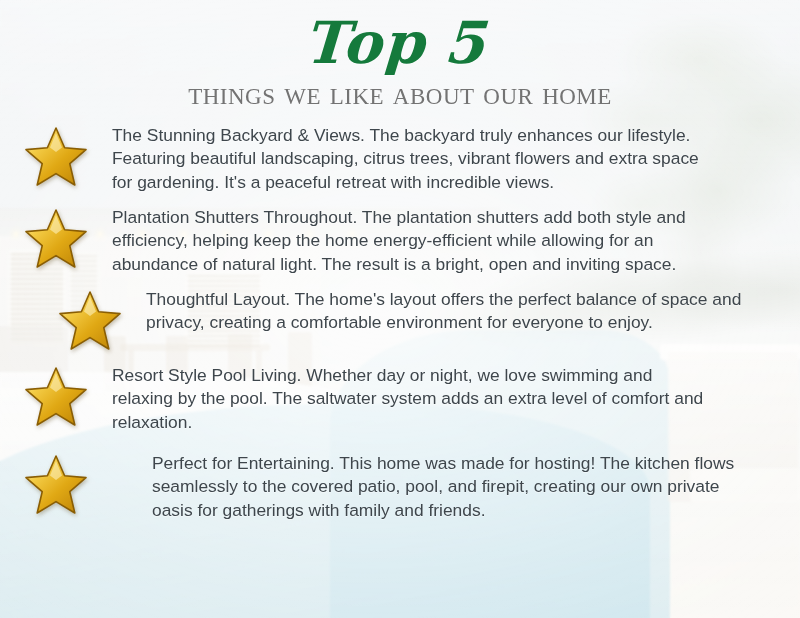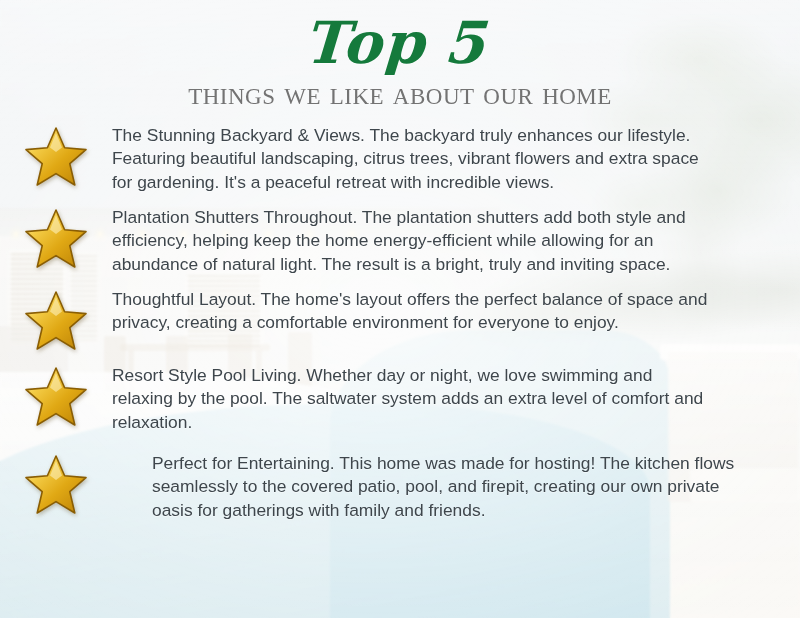--- a/index.html
+++ b/index.html
@@ -246,21 +246,21 @@
     line-height: 1.34;
     color: #3E464C;
     max-width: 600px;
     padding-right: 26px;
     text-shadow: 0 1px 0 rgba(255,255,255,0.45);
   }
 
   
   .item-1 { margin-top: 0; }
   .item-2 { margin-top: 10px; }
-  .item-3 { margin-top: 6px; }
+  .item-3 { margin-top: 6px; padding-left: 34px; }
   .item-4 { margin-top: 12px; }
   .item-5 { margin-top: 18px; gap: 40px; }
 </style>
 </head>
 <body>
 
 <div id="poster">
 
   <div class="bg-layer bg-sky"></div>
   <div class="bg-layer bg-palms"></div>
@@ -340,21 +340,21 @@
                 <stop offset="0%" stop-color="#FFF0A8"></stop>
                 <stop offset="28%" stop-color="#F3CB45"></stop>
                 <stop offset="58%" stop-color="#E0A814"></stop>
                 <stop offset="100%" stop-color="#B97F05"></stop>
               </linearGradient>
             </defs>
             <polygon points="32,2 40.6,21.8 62,23.6 45.8,37.7 50.8,59 32,47.6 13.2,59 18.2,37.7 2,23.6 23.4,21.8" fill="url(#g2)" stroke="#8A5E04" stroke-width="1.6" stroke-linejoin="round"></polygon>
             <polygon points="32,7 38,21.5 32,26 26,21.5" fill="#FFF6C8" opacity="0.55"></polygon>
           </svg>
         </span>
-        <span class="item-text">Plantation Shutters Throughout. The plantation shutters add both style and efficiency, helping keep the home energy-efficient while allowing for an abundance of natural light. The result is a bright, truly and inviting space.</span>
+        <span class="item-text">Plantation Shutters Throughout. The plantation shutters add both style and efficiency, helping keep the home energy-efficient while allowing for an abundance of natural light. The result is a bright, open and inviting space.</span>
       </li>
 
       <li class="item item-3">
         <span class="star-cell">
           <svg class="star" viewBox="0 0 64 62">
             <defs>
               <linearGradient id="g3" x1="0" y1="0" x2="1" y2="1">
                 <stop offset="0%" stop-color="#FFF0A8"></stop>
                 <stop offset="28%" stop-color="#F3CB45"></stop>
                 <stop offset="58%" stop-color="#E0A814"></stop>

